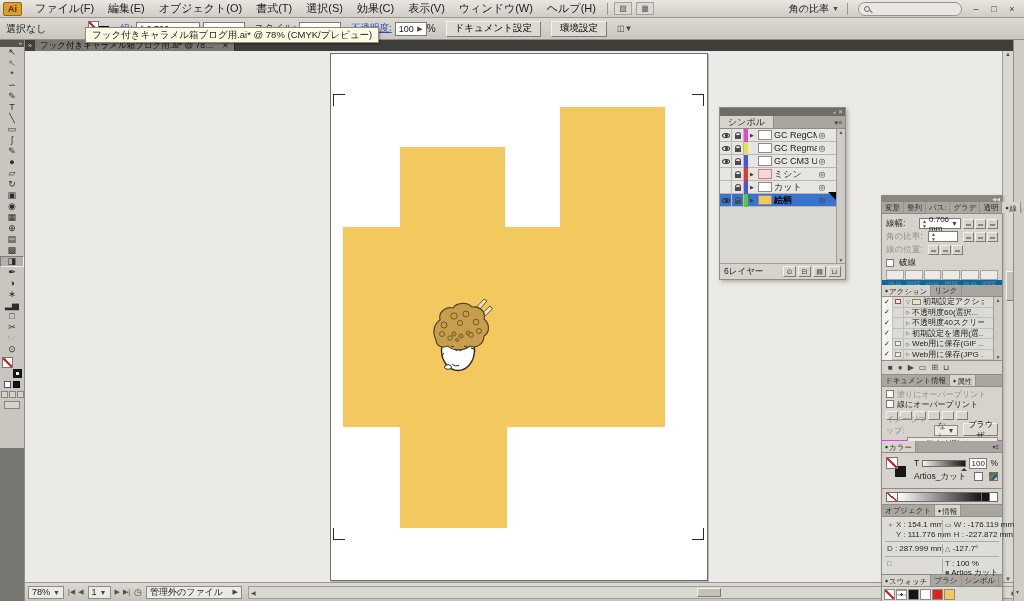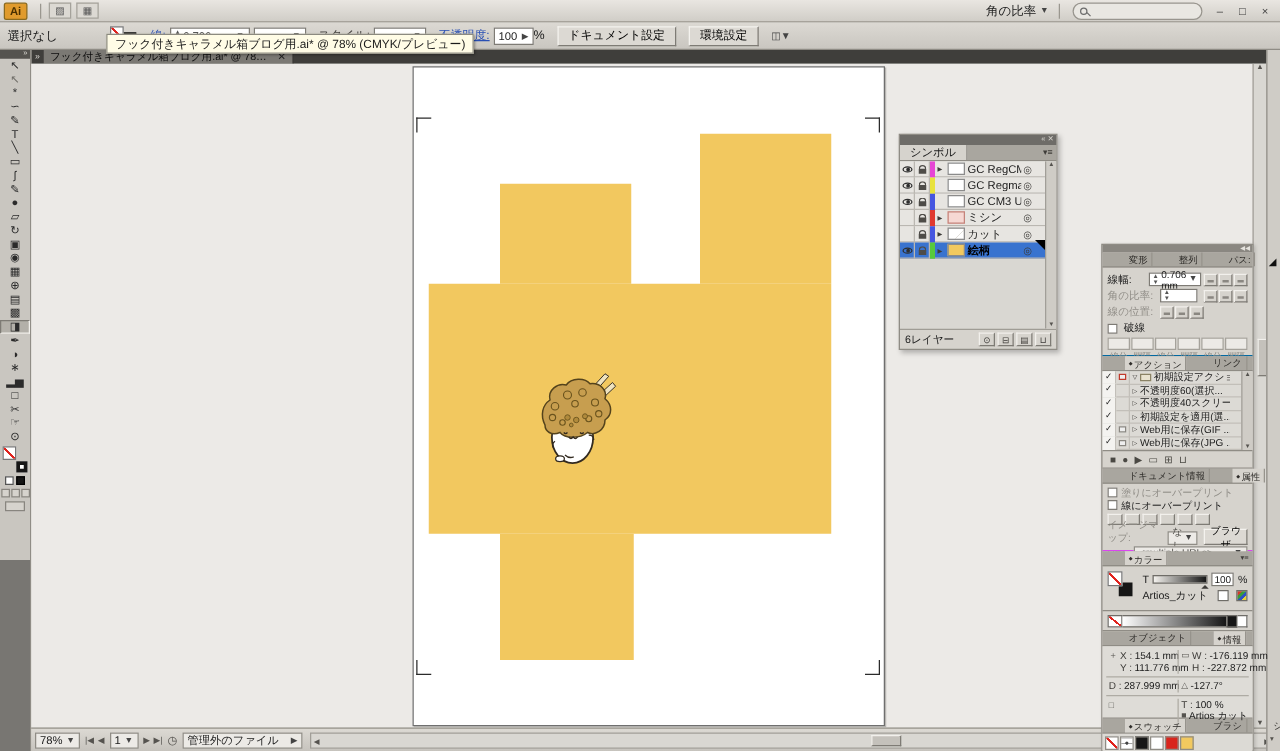--- a/index.html
+++ b/index.html
@@ -119,26 +119,26 @@
   .fp-foot{height:15px;display:flex;align-items:center;padding:0 4px;gap:2px;font-size:8.5px;}
   .fp-foot .cnt{flex:1;}
   .fp-foot .fic{width:13px;height:11px;border:1px solid;border-color:#f2f0ec #7e7b75 #7e7b75 #f2f0ec;background:#d6d3cd;
     font-size:7px;display:flex;align-items:center;justify-content:center;color:#3c3a37;}
 
   
   .dock{position:absolute;left:881px;top:195px;width:122px;height:406px;z-index:15;background:#d6d3cd;
     border:1px solid #8f8c85;display:flex;flex-direction:column;box-shadow:1px 1px 3px rgba(0,0,0,.2);}
   .dk-top{height:6px;background:#8a8781;color:#e4e2dd;font-size:5px;line-height:6px;text-align:right;padding-right:2px;}
   .ptabs{height:12px;background:#a9a69f;display:flex;align-items:stretch;border-bottom:1px solid #8f8c85;flex:0 0 auto;}
-  .ptab{padding:0 3px;font-size:7.5px;line-height:12px;border-right:1px solid #96938c;color:#2e2c29;white-space:nowrap;margin-left:18px;}
+  .ptab{padding:0 3px;font-size:7.5px;line-height:12px;border-right:1px solid #96938c;color:#2e2c29;white-space:nowrap;}
   .ptab.active{background:#d6d3cd;}
   .ptab.active::before{content:"◆";font-size:4px;vertical-align:2px;margin-right:1px;}
   .pmenu{margin-left:auto;font-size:6px;line-height:12px;color:#3e3c39;padding-right:3px;}
   
-  .stroke-body{height:71px;padding:3px 4px 0;font-size:8.5px;flex:0 0 auto;border-bottom:1px solid #0369a1;}
+  .stroke-body{height:71px;padding:3px 4px 0;font-size:8.5px;flex:0 0 auto;border-bottom:5px solid #0369a1;}
   .srow{display:flex;align-items:center;height:13px;gap:2px;}
   .srow .lab{width:40px;}
   .srow .lab.dis,.dis{color:#908d87;}
   .stepbox{height:11px;background:#fff;border:1px solid #7e7b75;display:flex;align-items:center;font-size:8px;padding:0 2px;gap:2px;}
   .stepbox .stp{font-size:5px;color:#555;line-height:1;}
   .mini3{display:flex;gap:1px;margin-left:auto;}
   .mini3 span{width:11px;height:10px;border:1px solid;border-color:#f2f0ec #7e7b75 #7e7b75 #f2f0ec;background:#d6d3cd;position:relative;}
   .mini3 span::after{content:"";position:absolute;left:2px;top:4px;right:2px;height:2px;background:#8a8781;}
   .chk{width:8px;height:8px;background:#fff;border:1px solid #7e7b75;margin-right:3px;}
   .dashboxes{display:flex;gap:1px;margin-top:1px;}
@@ -219,20 +219,31 @@
     border-color:#f2f0ec #7e7b75 #7e7b75 #f2f0ec;}
   .hscroll .e{position:absolute;top:2px;font-size:6px;color:#55534f;}
 </style>
 </head>
 <body>
 
 <div id="app">
 
   <div class="menubar">
     <div class="ai-logo">Ai</div>
+    <div style="display:flex">
+        <span class="menu-item">ファイル(F)</span>
+        <span class="menu-item">編集(E)</span>
+        <span class="menu-item">オブジェクト(O)</span>
+        <span class="menu-item">書式(T)</span>
+        <span class="menu-item">選択(S)</span>
+        <span class="menu-item">効果(C)</span>
+        <span class="menu-item">表示(V)</span>
+        <span class="menu-item">ウィンドウ(W)</span>
+        <span class="menu-item">ヘルプ(H)</span>
+      </div>
     <div class="mb-sep"></div>
     <div style="display:flex">
         <span class="mb-icon">▨</span>
         <span class="mb-icon">▦</span>
       </div>
     <div class="mb-spacer"></div>
     <div class="workspace">
       <span>角の比率</span>
       <span class="caret">▼</span>
     </div>

